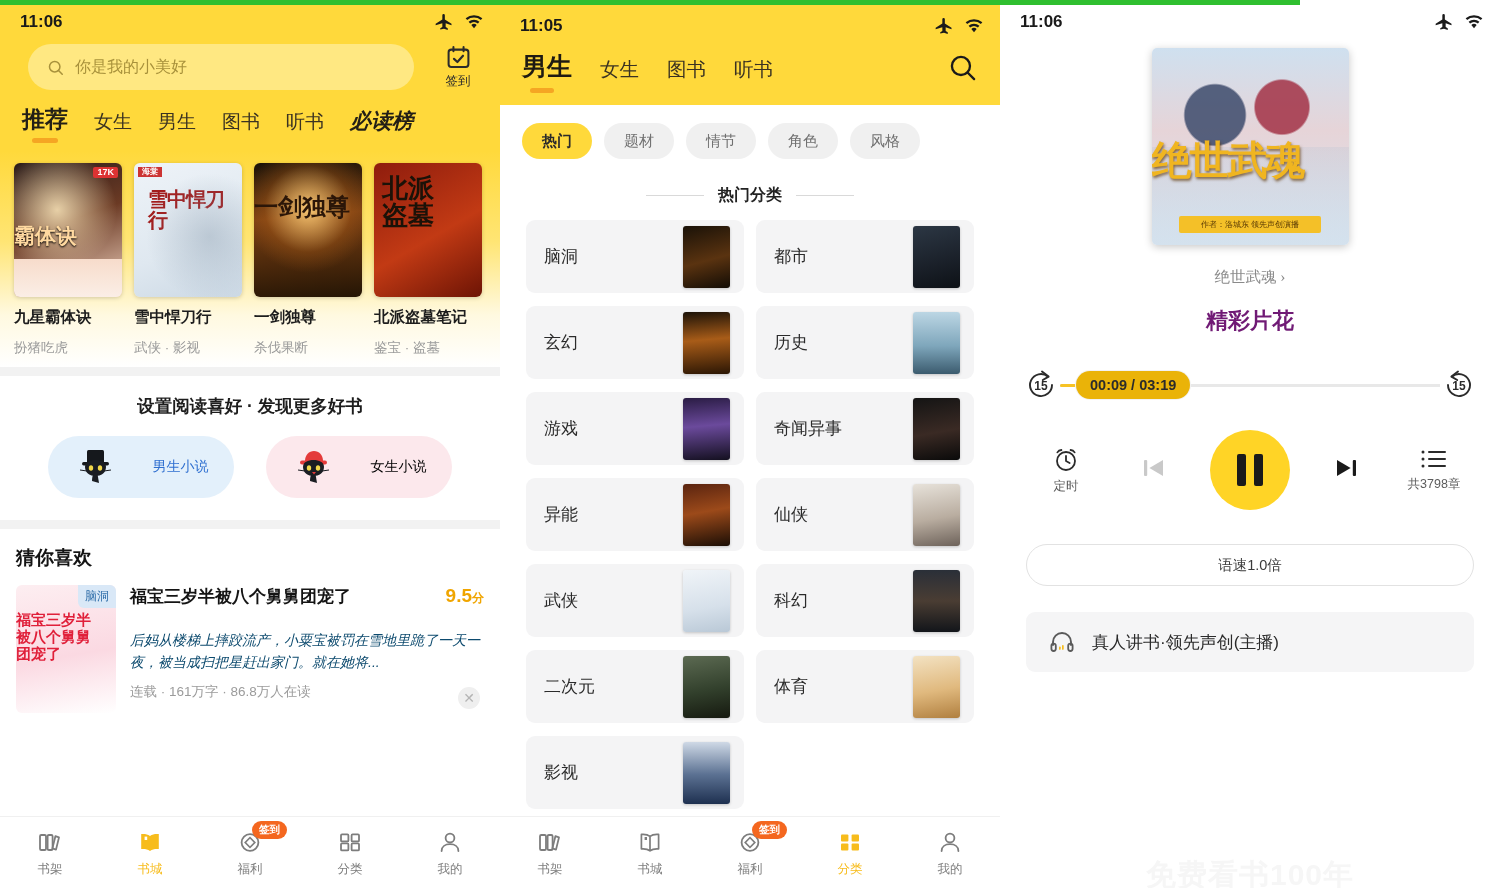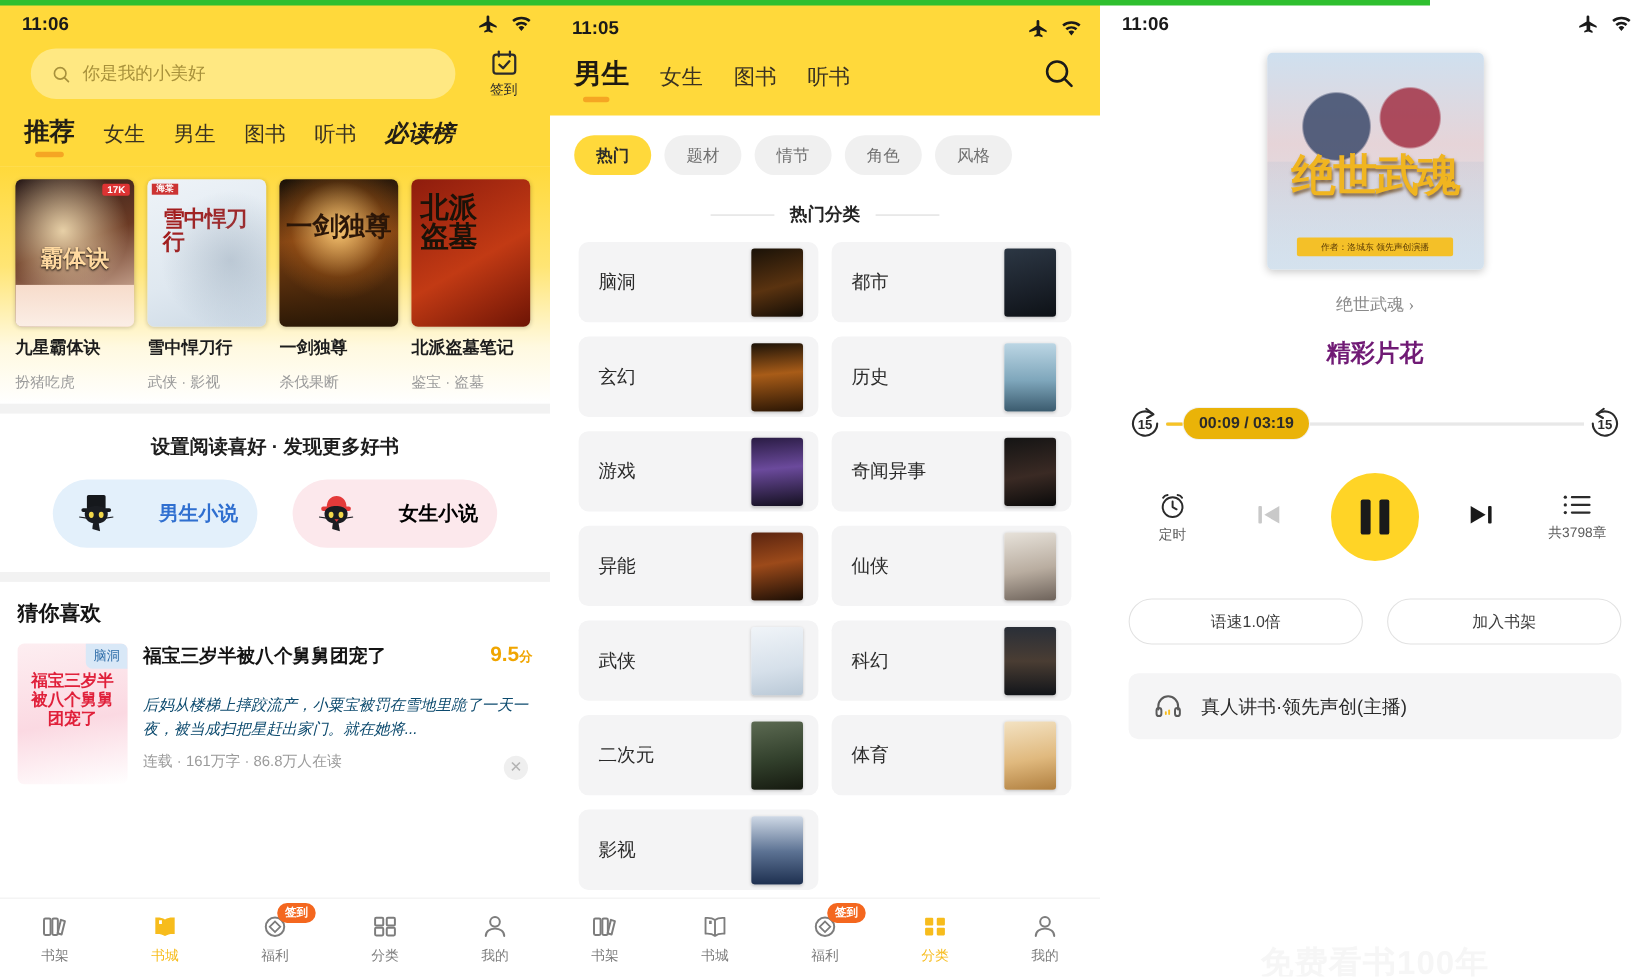--- a/index.html
+++ b/index.html
@@ -51,21 +51,21 @@
   .bk-sub { font-size:13.5px; color:#9a9a9a; margin-top:12px; }
 
   .grey-div { height:9px; background:#f2f2f2; }
 
   .pref { padding: 18px 0 22px; text-align:center; }
   .pref-title { font-size:17.5px; font-weight:bold; color:#1d1d1d; }
   .pref-btns { display:flex; justify-content:center; gap:32px; margin-top:18px; }
   .pref-btn { width:186px; height:62px; border-radius:34px; display:flex; align-items:center; justify-content:center; gap:8px; }
   .pref-btn.boy { background:#E3F0FB; }
   .pref-btn.girl { background:#FCE8EC; }
-  .pref-btn .txt { font-size:18px; font-weight:bold;margin-left:27px; }
+  .pref-btn .txt { font-size:14px; font-weight:normal;margin-left:27px; }
   .pref-btn.boy .txt { color:#2f6fd0; }
   .pref-btn.girl .txt { color:#000000; }
 
   .guess { padding: 16px 16px 4px; }
   .guess-title { font-size:19px; font-weight:bold; color:#141414; }
   .guess-item { display:flex; gap:14px; margin-top:14px; position:relative; }
   .gi-cover { width:100px; height:128px; border-radius:6px; overflow:hidden; position:relative; flex:none; }
   .gi-tag { position:absolute; top:0; right:0; background:#D9E8F7; color:#2d6ca8; font-size:12px; padding:3px 7px; border-radius:0 4px 0 6px; }
   .gi-body { flex:1; min-width:0; }
   .gi-head { display:flex; align-items:flex-start; justify-content:space-between; gap:27px; }
@@ -139,21 +139,21 @@
   .p3-actions { display:flex; gap:22px; padding: 0 26px; margin-top:34px; }
   .pill-btn { flex:1; height:42px; border:1px solid #e2e2e2; border-radius:21px; display:flex; align-items:center; justify-content:center; font-size:14.5px; color:#3b3b3b; }
 
   .p3-anchor { margin: 26px 26px 0; height:60px; background:#F5F5F6; border-radius:9px; display:flex; align-items:center; gap:16px; padding: 0 22px; }
   .p3-anchor .albl { font-size:17px; color:#2b2b2b; }
 
   .p3-watermark { position:absolute; bottom:-8px; left:0; width:100%; text-align:center; font-size:30px; font-weight:bold; color:#F6F6F6; letter-spacing:1px; }
 
   
   .cv { position:absolute; inset:0; }
-  .cv-t { position:absolute; left:0; width:100%; text-align:center; font-weight:bold; line-height:1; }
+  .cv-t { position:absolute; left:0; width:100%; font-weight:bold; line-height:1; }
 </style>
 </head>
 <body>
 
 <div class="screens">
 
   <div class="panel panel1">
     <div class="green-strip"></div>
 
     <div class="p1-head">
@@ -571,21 +571,20 @@
             <rect x="9" y="11" width="18" height="2" rx="1" fill="#2b2b2b"></rect>
           <circle cx="4" cy="19" r="1.5" fill="#2b2b2b"></circle>
             <rect x="9" y="18" width="18" height="2" rx="1" fill="#2b2b2b"></rect>
         </svg>
         <span class="clbl">共3798章</span>
       </div>
     </div>
 
     <div class="p3-actions">
       <div class="pill-btn">语速1.0倍</div>
-      <div class="pill-btn">加入书架</div>
     </div>
 
     <div class="p3-anchor">
       <svg width="28" height="28" viewBox="0 0 28 28">
         <path d="M5 17v-3a9 9 0 0 1 18 0v3" fill="none" stroke="#5a5a5a" stroke-width="1.9" stroke-linecap="round"></path>
         <rect x="3.4" y="15.6" width="4.4" height="7.4" rx="2.2" fill="none" stroke="#5a5a5a" stroke-width="1.8"></rect>
         <rect x="20.2" y="15.6" width="4.4" height="7.4" rx="2.2" fill="none" stroke="#5a5a5a" stroke-width="1.8"></rect>
         <rect x="11" y="18.5" width="1.7" height="3.4" rx=".8" fill="#F7BC1C"></rect>
         <rect x="14" y="17" width="1.7" height="4.9" rx=".8" fill="#F7BC1C"></rect>
       </svg>

